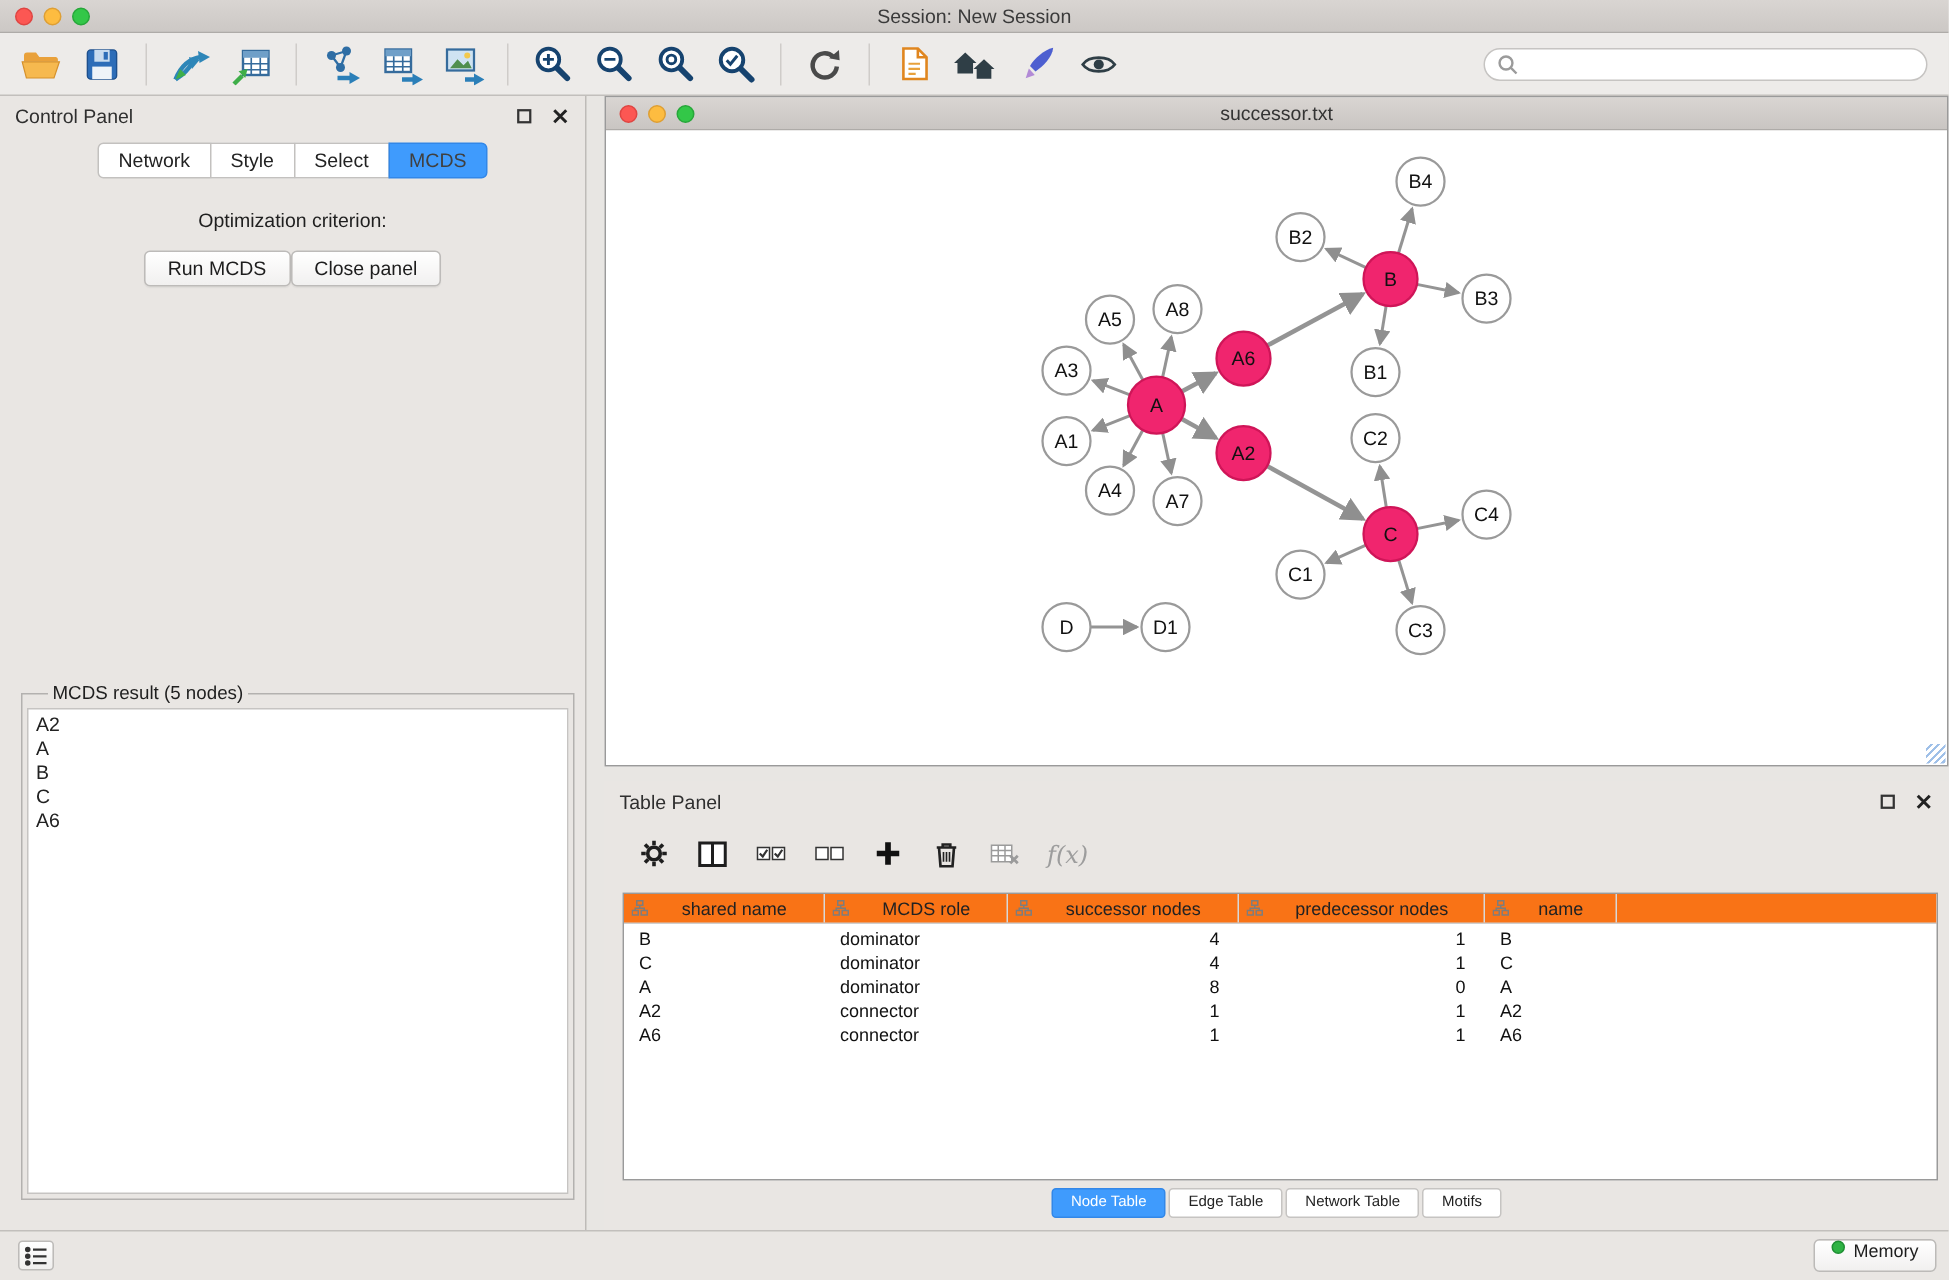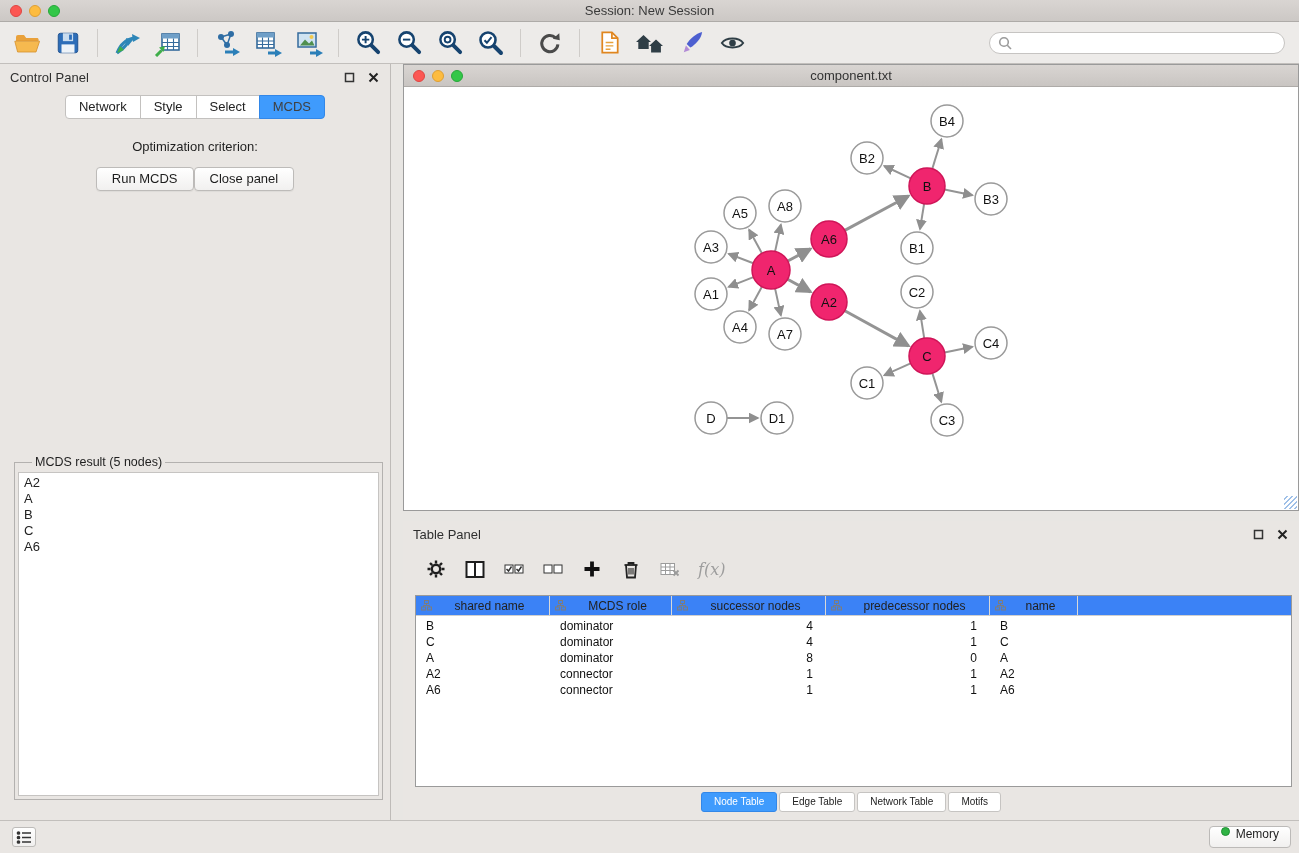--- a/index.html
+++ b/index.html
@@ -53,21 +53,21 @@
   .nw-title{position:absolute;left:0;right:0;top:3px;text-align:center;font-size:13px;color:#333;}
   .canvas{position:absolute;left:0;top:22px;width:894px;height:423px;background:#fff;overflow:hidden;}
   .resize-grip{position:absolute;right:1px;bottom:1px;width:13px;height:13px;background:repeating-linear-gradient(135deg,transparent 0 2px,#9fc0e8 2px 3.5px);}
 
   
   .table-panel{position:absolute;left:403px;top:521px;width:896px;height:299px;background:#e9e6e3;}
   .tp-toolbar{position:absolute;left:6px;top:26px;height:44px;display:flex;align-items:center;gap:17px;padding:0 16px;}
   .tp-btn{width:22px;height:22px;display:flex;align-items:center;justify-content:center;background:transparent;border:none;}
   .fx-label{font-size:16px;font-style:italic;font-family:"DejaVu Serif","Liberation Serif",serif;color:#9d9d9d;}
   .tp-table{position:absolute;left:12px;top:74px;width:877px;height:192px;background:#fff;border:1px solid #9a9a9a;overflow:hidden;}
-  .thead{display:flex;height:20px;background:#3b82f6;border-bottom:1px solid #cfcfcf;}
+  .thead{display:flex;height:20px;background:#f97316;border-bottom:1px solid #cfcfcf;}
   .th{display:flex;align-items:center;border-right:1px solid #d8d8d8;font-size:12px;color:#222;padding:0 5px;gap:3px;}
   .th-label{flex:1;text-align:center;white-space:nowrap;overflow:hidden;}
   .tr{display:flex;height:16px;align-items:center;font-size:12px;color:#111;}
   .td{white-space:nowrap;overflow:hidden;}
   .tbody{padding-top:2px;}
   .bottom-tabs{position:absolute;left:0;right:0;bottom:8px;display:flex;justify-content:center;gap:2px;}
   .bottom-tab{font-size:10px;padding:3px 12px 4px;background:#fff;border:1px solid #c6c4c2;border-radius:3px;color:#222;cursor:default;}
   .bottom-tab.active{background:#3f9bfd;border-color:#3287e8;color:#fff;}
 
   
@@ -259,21 +259,21 @@
   </fieldset>
 </div>
 
 <div class="net-window">
   <div class="nw-titlebar">
     <div class="nw-lights">
       <span class="light red"></span>
       <span class="light yellow"></span>
       <span class="light green"></span>
     </div>
-    <div class="nw-title">component.txt</div>
+    <div class="nw-title">successor.txt</div>
   </div>
   <div class="canvas">
     <svg width="894" height="423" viewBox="0 0 894 423">
       <defs>
         <marker id="arrowhead" viewBox="0 0 10 10" refX="8.5" refY="5" markerWidth="5.5" markerHeight="5.5" orient="auto">
           <path d="M0 0 L10 5 L0 10 z" fill="#8f8f8f"></path>
         </marker>
       </defs>
       <g id="graph-edges">
           <line x1="349.4" y1="190.1" x2="324.6" y2="199.9" stroke="#949494" stroke-width="2" marker-end="url(#arrowhead)"></line>

